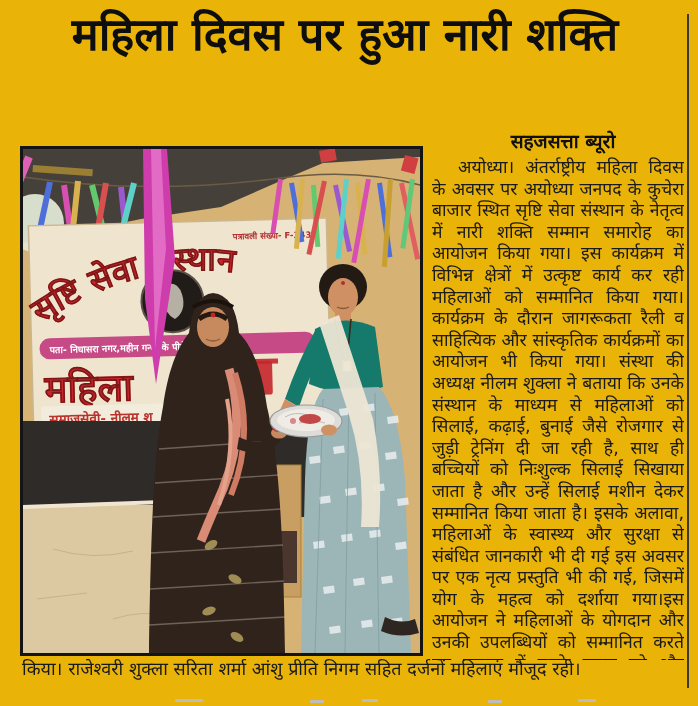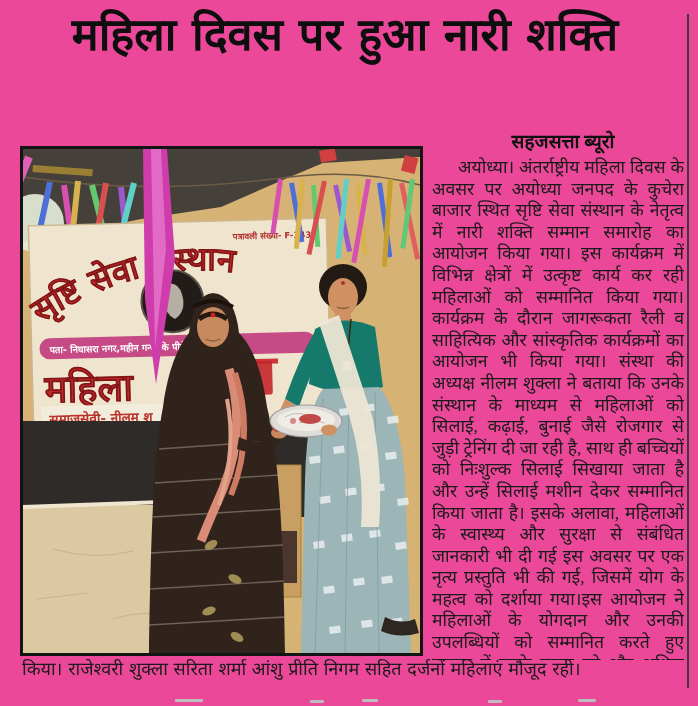--- a/index.html
+++ b/index.html
@@ -1,32 +1,32 @@
 <!DOCTYPE html>
 <html lang="hi"><head>
 <meta charset="utf-8">
 <style>
   html,body{margin:0;padding:0;background:#ffffff;}
   .page{
-    position:relative;width:698px;height:706px;background:#ec4899;overflow:hidden;
+    position:relative;width:698px;height:706px;background:#eab308;overflow:hidden;
     font-family:"DejaVu Sans",sans-serif;color:#161616;
   }
   .headline{
     position:absolute;left:0;top:8px;width:690px;text-align:center;
     font-weight:700;font-size:45px;line-height:53px;color:#0e0e0e;
     font-family:"DejaVu Sans",sans-serif;letter-spacing:0px;
   }
   .vrule{position:absolute;left:687px;top:14px;width:2px;height:674px;background:#3a3a3a;}
   .photo{
     position:absolute;left:20px;top:146px;width:403px;height:510px;
     border:3px solid #141414;box-sizing:border-box;background:#d9b77b;
   }
   .photo svg{display:block;width:100%;height:100%;}
   .column{
-    position:absolute;left:432px;top:128px;width:252px;height:532px;overflow:hidden;font-family:Liberation Serif, serif;
+    position:absolute;left:432px;top:128px;width:252px;height:532px;overflow:hidden;
   }
   .byline{
     font-weight:700;font-size:19px;text-align:center;color:#101010;margin:0 0 3px 10px;
   }
   .body-text{
     font-size:17.6px;line-height:21.6px;text-align:justify;text-align-last:left;
     color:#1a1a1a;text-indent:26px;margin:0;
   }
   .caption{
     position:absolute;left:22px;top:657px;width:682px;

